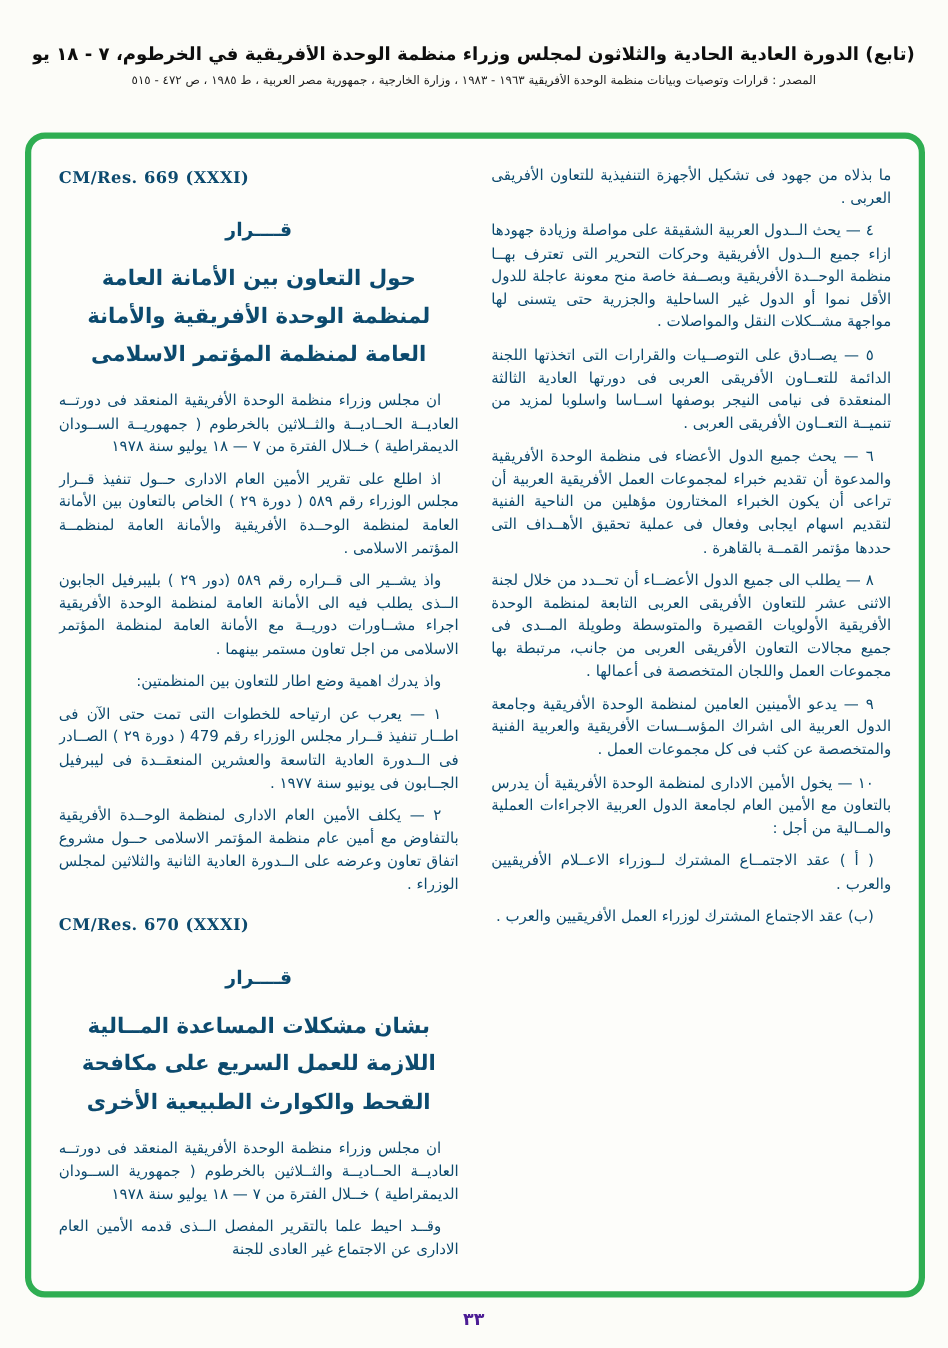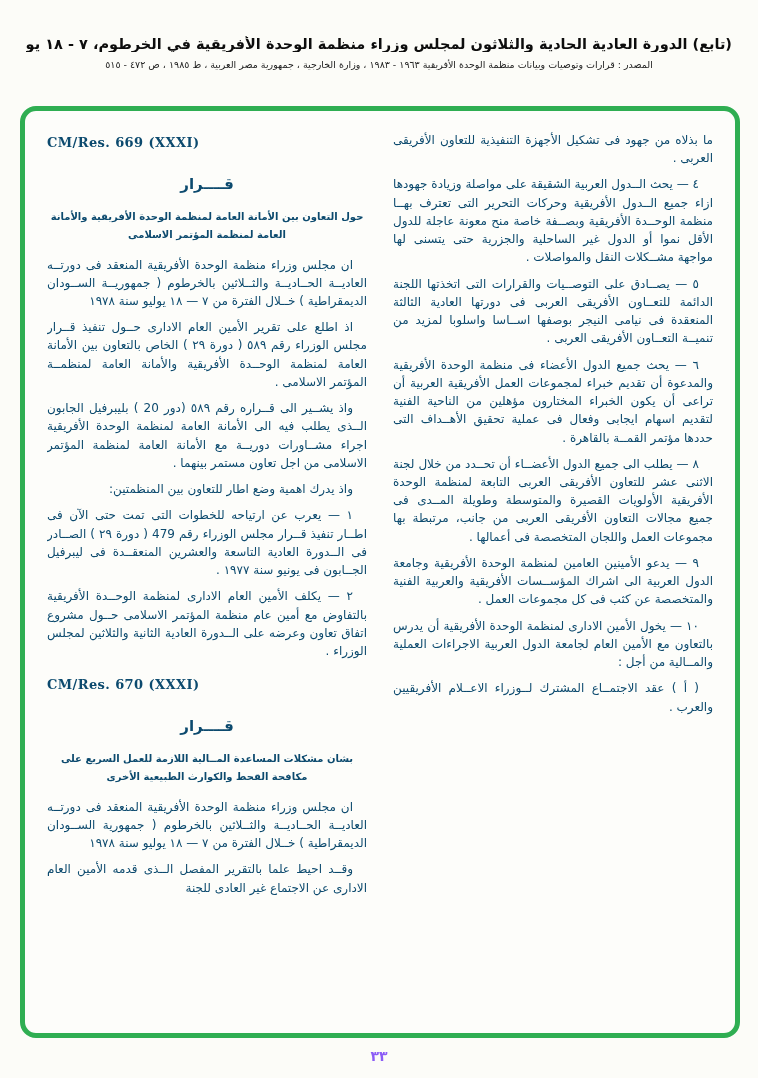--- a/index.html
+++ b/index.html
@@ -82,34 +82,34 @@
     text-align: center;
     font-weight: bold;
     font-size: 15px;
     margin: 20px 0 12px 0;
     text-indent: 0;
     letter-spacing: 2px;
   }
   .res-subject {
     text-align: center;
     font-weight: bold;
-    font-size: 10px;
+    font-size: 17px;
     line-height: 1.8;
     margin-bottom: 12px;
     text-indent: 0;
   }
   .page-number {
     position: absolute;
     bottom: 14px;
     left: 0;
     right: 0;
     text-align: center;
     font-size: 14px;
     font-weight: bold;
-    color: #8b5cf6;
+    color: #4c1d95;
   }
 </style>
 </head>
 <body>
 
 <div class="page">
 
   <div class="header">
     <div class="header-title">(تابع) الدورة العادية الحادية والثلاثون لمجلس وزراء منظمة الوحدة الأفريقية في الخرطوم، ٧ - ١٨ يوليه ١٩٧٨</div>
     <div class="header-source">المصدر : قرارات وتوصيات وبيانات منظمة الوحدة الأفريقية ١٩٦٣ - ١٩٨٣ ، وزارة الخارجية ، جمهورية مصر العربية ، ط ١٩٨٥ ، ص ٤٧٢ - ٥١٥</div>
@@ -120,29 +120,30 @@
 
       <div class="col">
         <div class="para flush">ما بذلاه من جهود فى تشكيل الأجهزة التنفيذية للتعاون الأفريقى العربى .</div>
         <div class="para">٤ — يحث الــدول العربية الشقيقة على مواصلة وزيادة جهودها ازاء جميع الــدول الأفريقية وحركات التحرير التى تعترف بهــا منظمة الوحــدة الأفريقية وبصــفة خاصة منح معونة عاجلة للدول الأقل نموا أو الدول غير الساحلية والجزرية حتى يتسنى لها مواجهة مشــكلات النقل والمواصلات .</div>
         <div class="para">٥ — يصــادق على التوصــيات والقرارات التى اتخذتها اللجنة الدائمة للتعــاون الأفريقى العربى فى دورتها العادية الثالثة المنعقدة فى نيامى النيجر بوصفها اســاسا واسلوبا لمزيد من تنميــة التعــاون الأفريقى العربى .</div>
         <div class="para">٦ — يحث جميع الدول الأعضاء فى منظمة الوحدة الأفريقية والمدعوة أن تقديم خبراء لمجموعات العمل الأفريقية العربية أن تراعى أن يكون الخبراء المختارون مؤهلين من الناحية الفنية لتقديم اسهام ايجابى وفعال فى عملية تحقيق الأهــداف التى حددها مؤتمر القمــة بالقاهرة .</div>
         <div class="para">٨ — يطلب الى جميع الدول الأعضــاء أن تحــدد من خلال لجنة الاثنى عشر للتعاون الأفريقى العربى التابعة لمنظمة الوحدة الأفريقية الأولويات القصيرة والمتوسطة وطويلة المــدى فى جميع مجالات التعاون الأفريقى العربى من جانب، مرتبطة بها مجموعات العمل واللجان المتخصصة فى أعمالها .</div>
         <div class="para">٩ — يدعو الأمينين العامين لمنظمة الوحدة الأفريقية وجامعة الدول العربية الى اشراك المؤســسات الأفريقية والعربية الفنية والمتخصصة عن كثب فى كل مجموعات العمل .</div>
         <div class="para">١٠ — يخول الأمين الادارى لمنظمة الوحدة الأفريقية أن يدرس بالتعاون مع الأمين العام لجامعة الدول العربية الاجراءات العملية والمــالية من أجل :</div>
         <div class="para">( أ ) عقد الاجتمــاع المشترك لــوزراء الاعــلام الأفريقيين والعرب .</div>
+        <div class="para">(ب) عقد الاجتماع المشترك لوزراء العمل الأفريقيين والعرب .</div>
       </div>
 
       <div class="col">
         <div class="res-code">CM/Res. 669 (XXXI)</div>
         <div class="res-heading">قــــرار</div>
         <div class="res-subject">حول التعاون بين الأمانة العامة لمنظمة الوحدة الأفريقية والأمانة العامة لمنظمة المؤتمر الاسلامى</div>
         <div class="para">ان مجلس وزراء منظمة الوحدة الأفريقية المنعقد فى دورتــه العاديــة الحــاديــة والثــلاثين بالخرطوم ( جمهوريــة الســودان الديمقراطية ) خــلال الفترة من ٧ — ١٨ يوليو سنة ١٩٧٨</div>
         <div class="para">اذ اطلع على تقرير الأمين العام الادارى حــول تنفيذ قــرار مجلس الوزراء رقم ٥٨٩ ( دورة ٢٩ ) الخاص بالتعاون بين الأمانة العامة لمنظمة الوحــدة الأفريقية والأمانة العامة لمنظمــة المؤتمر الاسلامى .</div>
-        <div class="para">واذ يشــير الى قــراره رقم ٥٨٩ (دور 20 ) بليبرفيل الجابون الــذى يطلب فيه الى الأمانة العامة لمنظمة الوحدة الأفريقية اجراء مشــاورات دوريــة مع الأمانة العامة لمنظمة المؤتمر الاسلامى من اجل تعاون مستمر بينهما .</div>
+        <div class="para">واذ يشــير الى قــراره رقم ٥٨٩ (دور ٢٩ ) بليبرفيل الجابون الــذى يطلب فيه الى الأمانة العامة لمنظمة الوحدة الأفريقية اجراء مشــاورات دوريــة مع الأمانة العامة لمنظمة المؤتمر الاسلامى من اجل تعاون مستمر بينهما .</div>
         <div class="para">واذ يدرك اهمية وضع اطار للتعاون بين المنظمتين:</div>
         <div class="para">١ — يعرب عن ارتياحه للخطوات التى تمت حتى الآن فى اطــار تنفيذ قــرار مجلس الوزراء رقم 479 ( دورة ٢٩ ) الصــادر فى الــدورة العادية التاسعة والعشرين المنعقــدة فى ليبرفيل الجــابون فى يونيو سنة ١٩٧٧ .</div>
         <div class="para">٢ — يكلف الأمين العام الادارى لمنظمة الوحــدة الأفريقية بالتفاوض مع أمين عام منظمة المؤتمر الاسلامى حــول مشروع اتفاق تعاون وعرضه على الــدورة العادية الثانية والثلاثين لمجلس الوزراء .</div>
 
         <div class="res-code second">CM/Res. 670 (XXXI)</div>
         <div class="res-heading">قــــرار</div>
         <div class="res-subject">بشان مشكلات المساعدة المــالية اللازمة للعمل السريع على مكافحة القحط والكوارث الطبيعية الأخرى</div>
         <div class="para">ان مجلس وزراء منظمة الوحدة الأفريقية المنعقد فى دورتــه العاديــة الحــاديــة والثــلاثين بالخرطوم ( جمهورية الســودان الديمقراطية ) خــلال الفترة من ٧ — ١٨ يوليو سنة ١٩٧٨</div>
         <div class="para">وقــد احيط علما بالتقرير المفصل الــذى قدمه الأمين العام الادارى عن الاجتماع غير العادى للجنة</div>
       </div>

